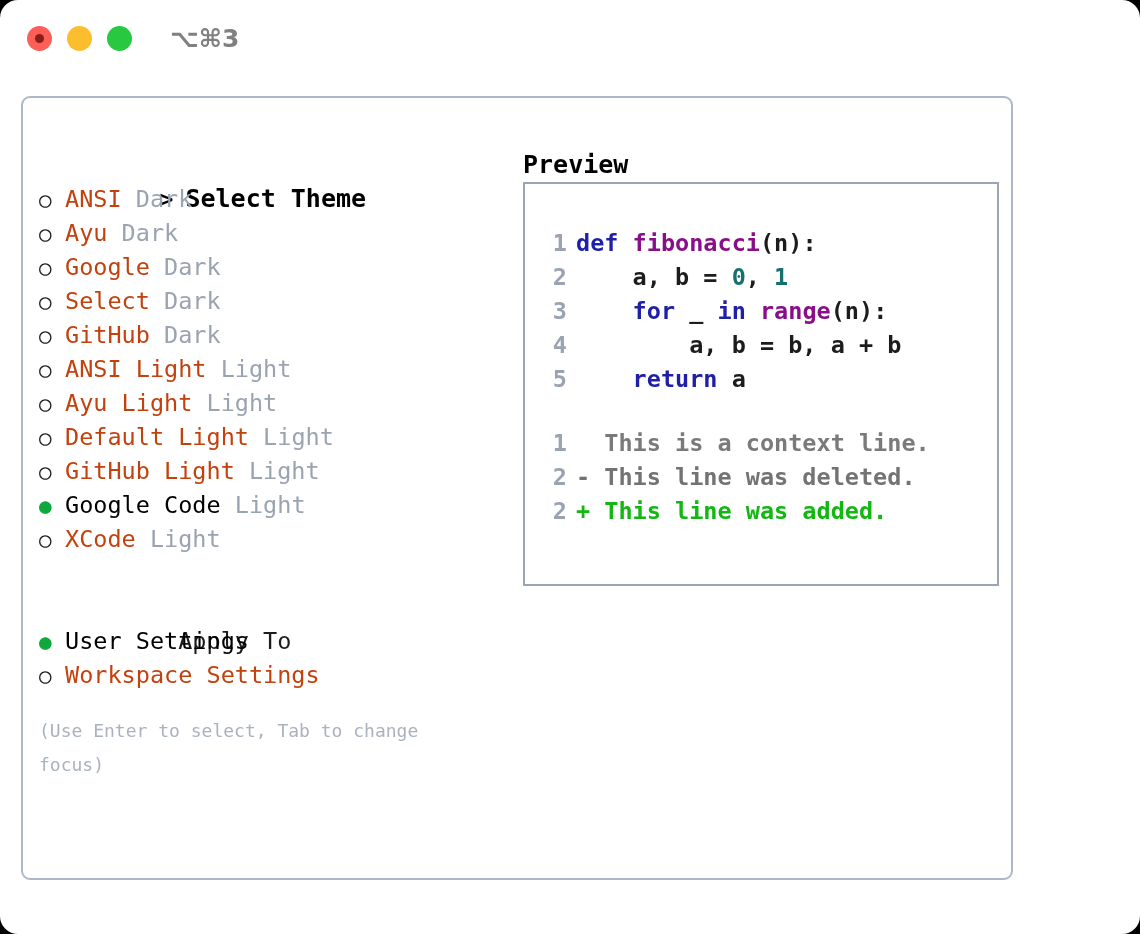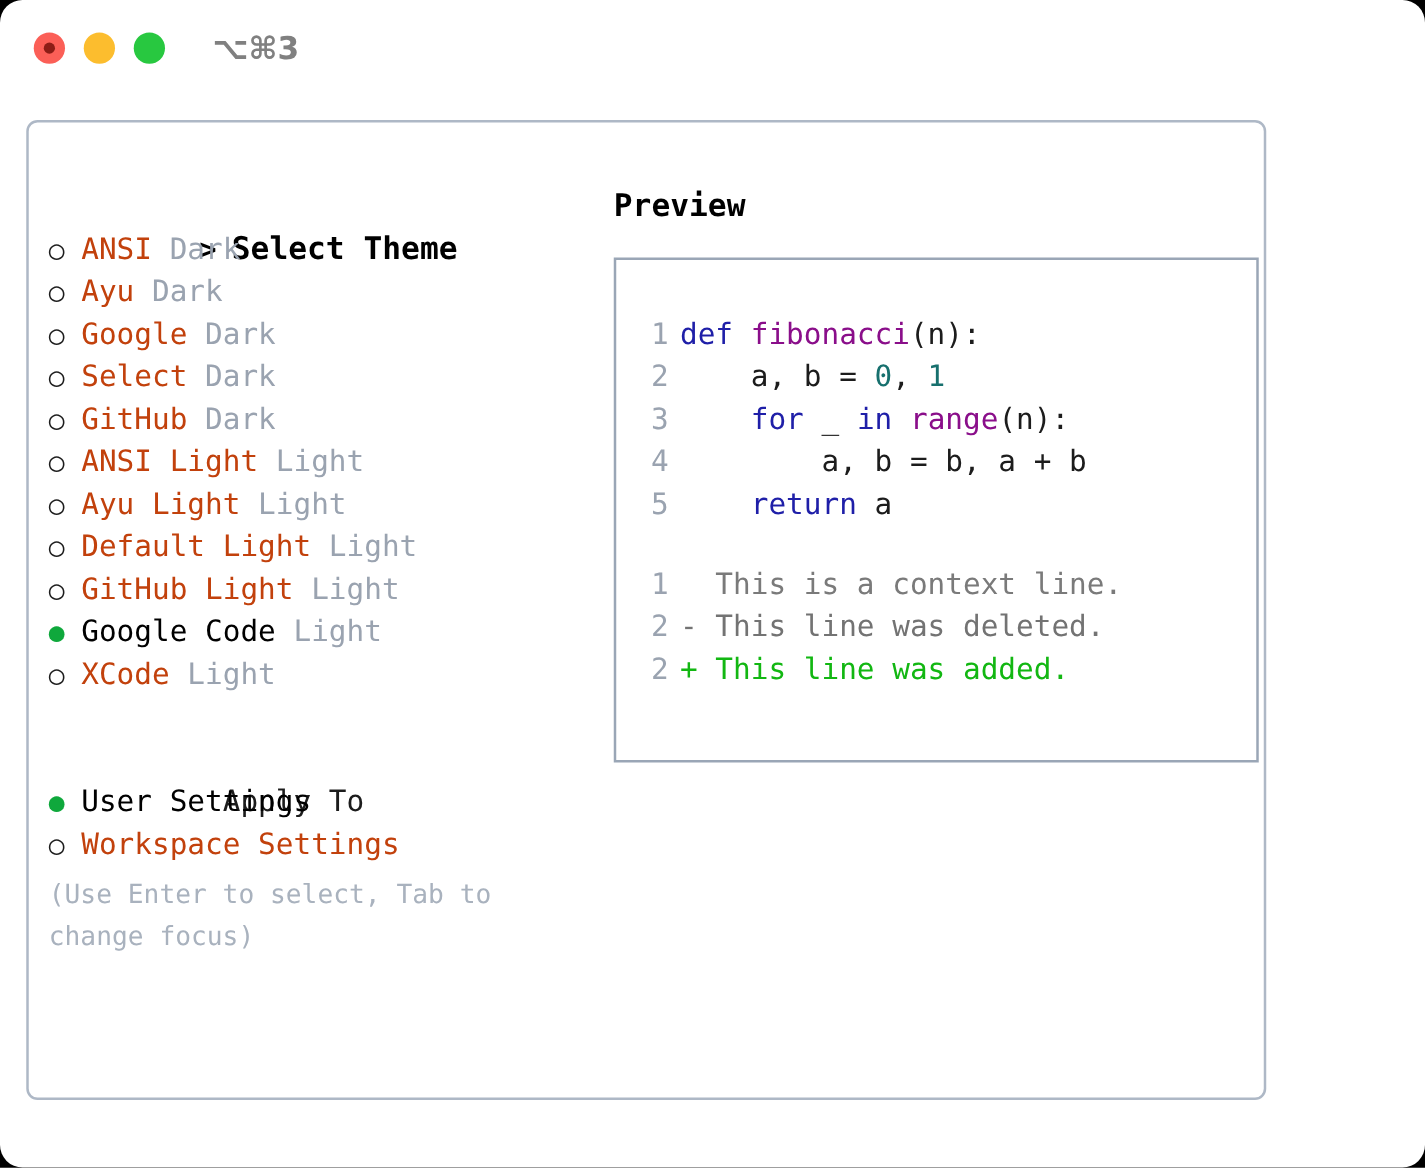--- a/index.html
+++ b/index.html
@@ -110,49 +110,49 @@
   .row.selected .name   { color: #000000; }
 
   .row.subheading {
     color: #1c1c1c;
   }
   .row.subheading .marker { color: transparent; }
 
   .spacer-row { height: 34px; }
 
   #hint {
-    margin-top: 6px;
-    font-size: 21px;
+    margin-top: 22px;
+    font-size: 18px;
     line-height: 34px;
     color: #a9b2be;
     width: 410px;
     white-space: pre-wrap;
   }
 
   
   #right-col {
     position: absolute;
-    left: 468px;
+    left: 500px;
     top: 50px;
     width: 490px;
   }
   #preview-title {
     font-size: 25px;
     font-weight: bold;
     color: #000000;
     line-height: 34px;
   }
   #preview-box {
-    margin-top: 24px;
-    width: 516px;
+    width: 476px;
     height: 404px;
     border: 2px solid #9aa6b6;
     box-sizing: border-box;
     background: #ffffff;
     position: relative;
+    font-weight: bold;
   }
   #code-area {
     position: absolute;
     left: 14px;
     top: 42px;
     right: 6px;
   }
   .code-line {
     height: 34px;
     line-height: 34px;

